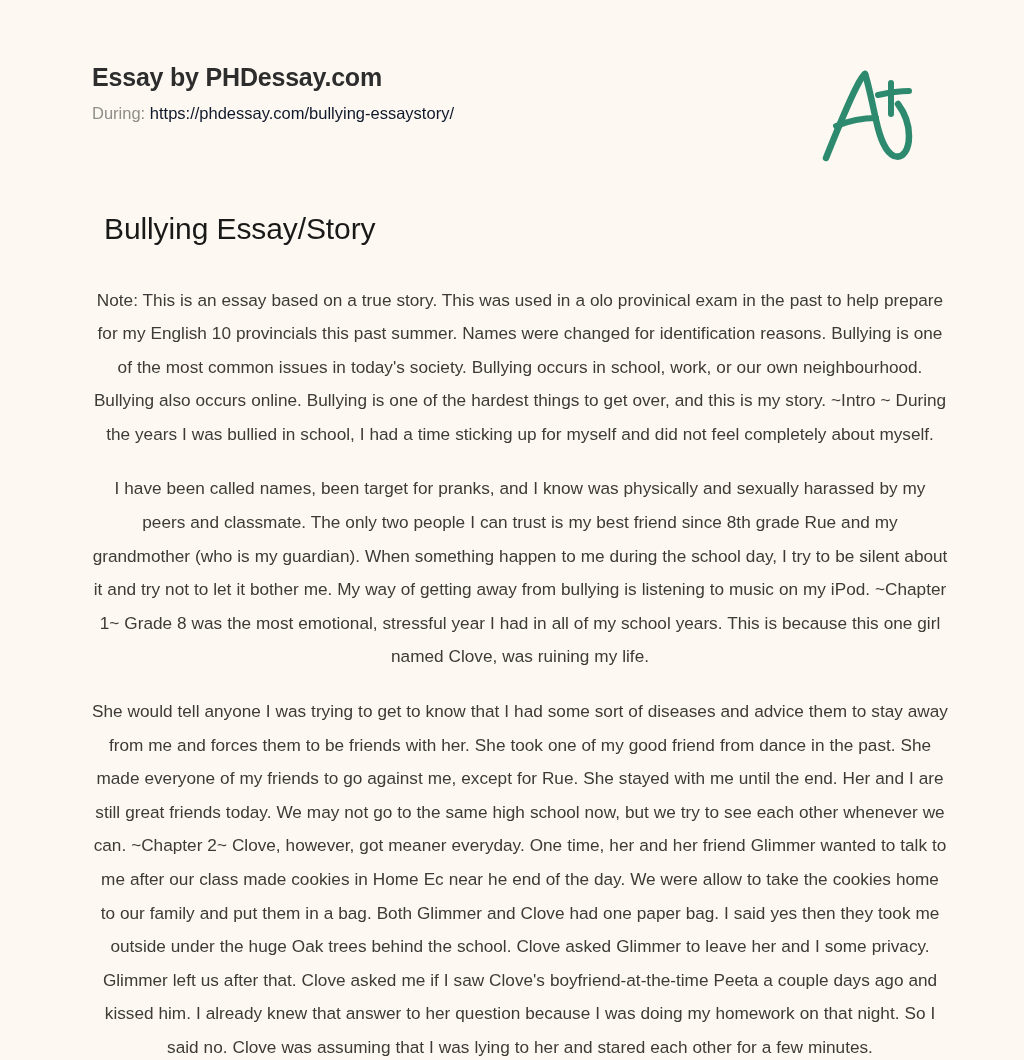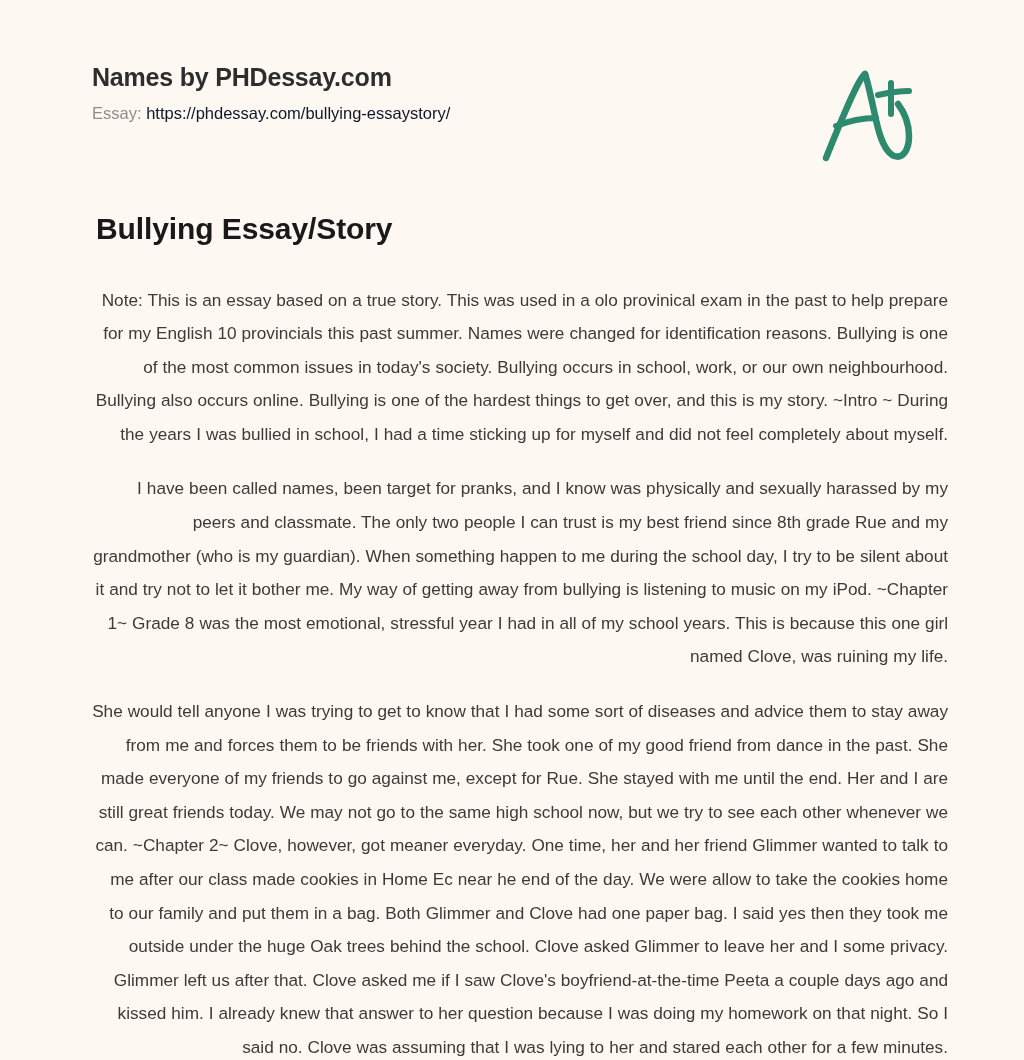--- a/index.html
+++ b/index.html
@@ -73,49 +73,49 @@
   
   .article {
     position: absolute;
     left: 92px;
     top: 210px;
     width: 856px;
   }
 
   .article-title {
     font-size: 30px;
-    font-weight: bold;
+    font-weight: normal;
     color: #191919;
     letter-spacing: -0.1px;
-    margin: 0 0 36px 4px;
+    margin: 0 0 36px 12px;
     line-height: 1.25;
   }
 
   .body-copy p {
     margin: 0 0 21px 0;
     font-size: 17.2px;
     line-height: 33.6px;
     color: #3d3a37;
-    text-align: right;
+    text-align: center;
     word-spacing: 0.2px;
   }
 
   .body-copy p:last-child {
     margin-bottom: 0;
   }
 </style>
 </head>
 <body>
 
 <div class="page">
 
   <div class="header">
-    <h1 class="brand-title">Names by PHDessay.com</h1>
+    <h1 class="brand-title">Essay by PHDessay.com</h1>
     <div class="source-line">
-      <span class="source-label">Essay:</span>
+      <span class="source-label">During:</span>
       <a class="source-url" href="#">https://phdessay.com/bullying-essaystory/</a>
     </div>
   </div>
 
   <div class="logo">
     <svg viewBox="0 0 108 108" xmlns="http://www.w3.org/2000/svg">
       <g fill="none" stroke="#2e8a6e" stroke-linecap="round" stroke-linejoin="round">
 
         <path d="M14 96 C 22 76, 34 46, 44 26 C 47 20, 50 14, 53 12" stroke-width="6.5"></path>
 

